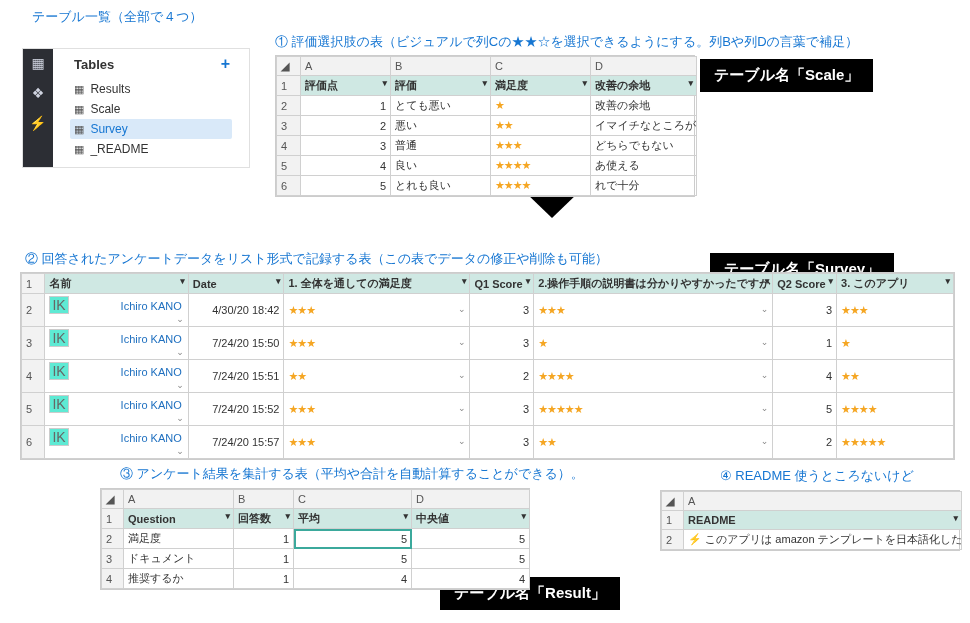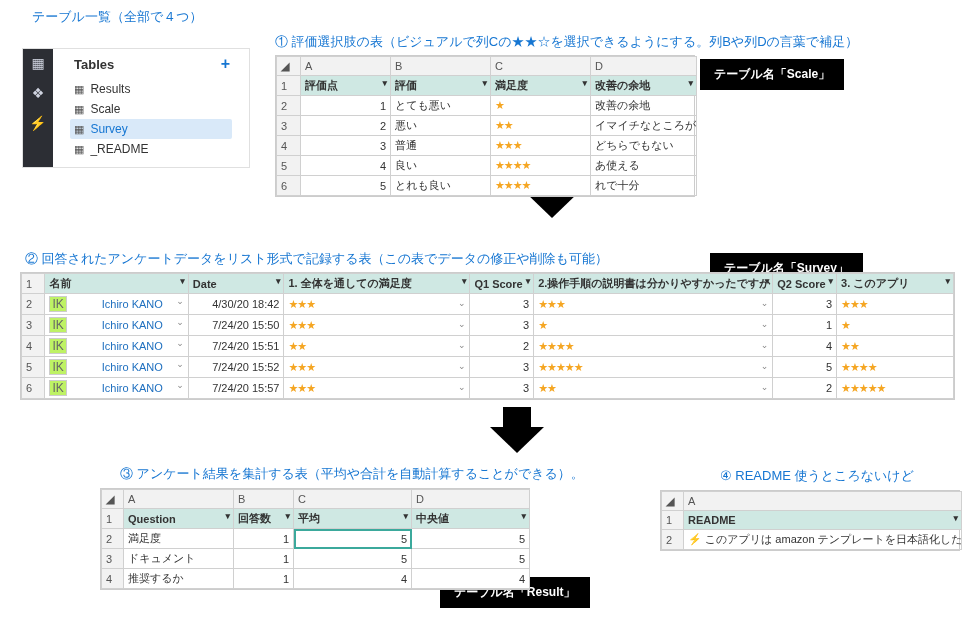--- a/index.html
+++ b/index.html
@@ -62,22 +62,22 @@
   .hdr-row td.data-hdr {
     background: #cfe8e3; font-weight: bold; position: relative; padding-right: 12px;
   }
   .hdr-row td.data-hdr::after {
     content: "▾"; position: absolute; right: 3px; top: 2px; font-size: 9px; color: #333;
   }
   .sheet td.right { text-align: right; }
   .star { color: #f5a623; letter-spacing: -1px; }
   .chev { float: right; color: #888; font-size: 9px; }
   .name-cell .badge {
-    display: inline-block; background: #bef264; border: 1px solid #ccc;
-    font-size: 12px; color: #666; padding: 0 2px; margin-right: 3px;
+    display: inline-block; background: #5eead4; border: 1px solid #ccc;
+    font-size: 14px; color: #666; padding: 0 2px; margin-right: 20px;
   }
   .link { color: #1e6fbf; margin-left: 32px; }
 
   
   .sheet-scale { top: 55px; left: 275px; width: 420px; }
   .sheet-scale col.c0 { width: 24px; }
   .sheet-scale col.c1 { width: 90px; }
   .sheet-scale col.c2 { width: 100px; }
   .sheet-scale col.c3 { width: 100px; }
   .sheet-scale col.c4 { width: 106px; }
@@ -101,21 +101,21 @@
   .sheet-result td.sel { outline: 2px solid #3ba99c; outline-offset: -2px; }
 
   .sheet-readme { top: 490px; left: 660px; width: 300px; }
   .sheet-readme col.c0 { width: 22px; }
   .sheet-readme col.c1 { width: 278px; }
   .bolt { color: #f5a623; font-weight: bold; }
 
   
   .black-label {
     position: absolute; background: #000; color: #fff;
-    font-weight: bold; font-size: 12px; padding: 7px 14px;
+    font-weight: bold; font-size: 15px; padding: 7px 14px;
   }
   .lbl-scale { top: 59px; left: 700px; }
   .lbl-survey { top: 253px; left: 710px; }
   .lbl-result { top: 577px; left: 440px; }
 
   
   .arrow-down {
     position: absolute; width: 0; height: 0;
   }
   .arrow-down::before {

